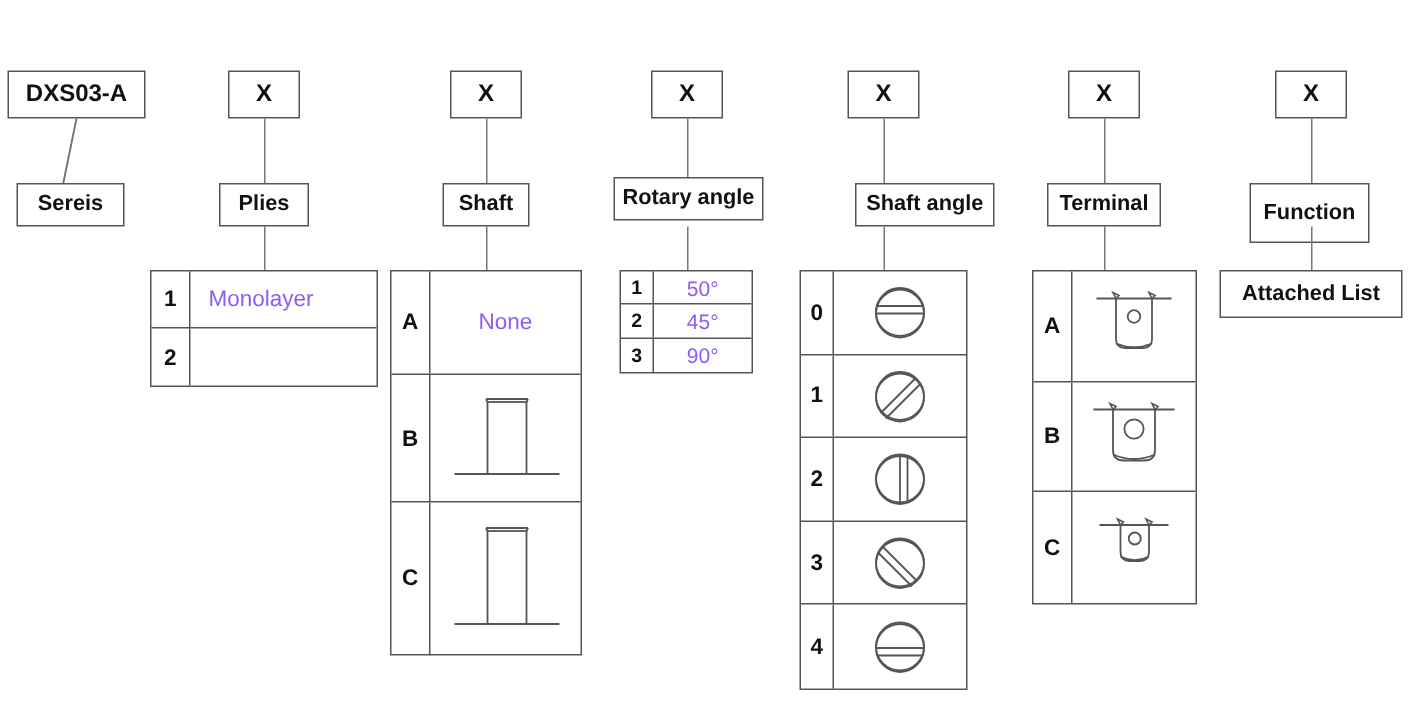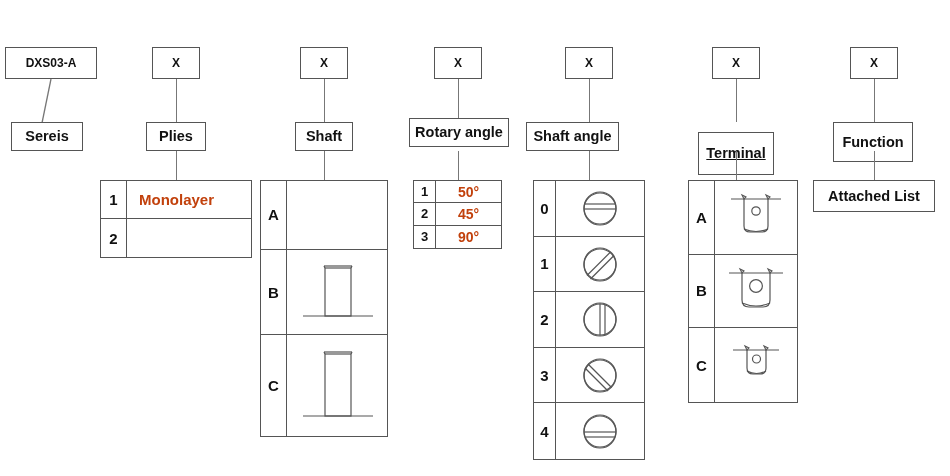--- a/index.html
+++ b/index.html
@@ -10,21 +10,21 @@
     color:#000000;
   }
   #stage{position:absolute;left:0;top:0;width:950px;height:476px;}
 
   .box{
     position:absolute;box-sizing:border-box;
     border:1.5px solid #555555;background:#ffffff;
     display:flex;align-items:center;justify-content:center;
     font-weight:bold;color:#111111;line-height:1;
   }
-  .code-box{font-size:12px;}
+  .code-box{font-size:16px;}
   .label-box{font-size:14.5px;}
   .leaf-box{font-size:14.5px;}
 
   .conn{position:absolute;background:#777777;width:1.3px;}
   .conn-slant{position:absolute;overflow:visible;}
 
   .tbl{
     position:absolute;box-sizing:border-box;
     border:1.4px solid #555555;background:#ffffff;
   }
@@ -33,21 +33,21 @@
     border-bottom:1.3px solid #555555;
   }
   .trow:last-child{border-bottom:none;}
   .tcode{
     box-sizing:border-box;display:flex;align-items:center;justify-content:center;
     border-right:1.3px solid #555555;font-weight:bold;color:#111111;
     flex:0 0 auto;
   }
   .tval{
     box-sizing:border-box;display:flex;align-items:center;justify-content:center;
-    flex:1 1 auto;font-weight:bold;color:#c2410c;
+    flex:1 1 auto;font-weight:normal;color:#8b5cf6;
   }
 
   
   #plies-table .trow{height:50%;}
   #plies-table .tcode{width:26px;font-size:15px;}
   #plies-table .tval{font-size:15px;justify-content:flex-start;padding-left:12px;}
 
   
   #shaft-table .tcode{width:26px;font-size:15px;}
   #shaft-table .tval{font-size:15px;}
@@ -94,20 +94,21 @@
   </div>
 
   <div class="box code-box" style="left:300px;top:47px;width:48px;height:32px;">X</div>
   <div class="conn" style="left:324px;top:79px;height:43px;"></div>
   <div class="box label-box" style="left:295px;top:122px;width:58px;height:29px;">Shaft</div>
   <div class="conn" style="left:324px;top:151px;height:29px;"></div>
 
   <div class="tbl" id="shaft-table" style="left:260px;top:180px;width:128px;height:257px;">
     <div class="trow" style="height:27%;">
       <div class="tcode">A</div>
+      <div class="tval">None</div>
     </div>
     <div class="trow" style="height:33.5%;">
       <div class="tcode">B</div>
       <div class="tval">
         <svg width="88" height="76" viewBox="0 0 88 76">
           <rect x="32" y="14" width="26" height="48" fill="none" stroke="#555555" stroke-width="1.2"></rect>
           <line x1="31" y1="12" x2="59" y2="12" stroke="#555555" stroke-width="1.2"></line>
           <line x1="31" y1="12" x2="32" y2="14" stroke="#555555" stroke-width="1.2"></line>
           <line x1="59" y1="12" x2="58" y2="14" stroke="#555555" stroke-width="1.2"></line>
           <line x1="10" y1="62" x2="80" y2="62" stroke="#555555" stroke-width="1.2"></line>
@@ -143,21 +144,21 @@
       <div class="tval">45°</div>
     </div>
     <div class="trow">
       <div class="tcode">3</div>
       <div class="tval">90°</div>
     </div>
   </div>
 
   <div class="box code-box" style="left:565px;top:47px;width:48px;height:32px;">X</div>
   <div class="conn" style="left:589px;top:79px;height:43px;"></div>
-  <div class="box label-box" style="left:526px;top:122px;width:93px;height:29px;">Shaft angle</div>
+  <div class="box label-box" style="left:570px;top:122px;width:93px;height:29px;">Shaft angle</div>
   <div class="conn" style="left:589px;top:151px;height:29px;"></div>
 
   <div class="tbl" id="shaftangle-table" style="left:533px;top:180px;width:112px;height:280px;">
     <div class="trow">
       <div class="tcode">0</div>
       <div class="tval">
         <svg width="46" height="46" viewBox="0 0 46 46">
           <circle cx="23" cy="24" r="16" fill="none" stroke="#555555" stroke-width="1.2"></circle>
           <circle cx="23" cy="23" r="16" fill="none" stroke="#555555" stroke-width="1.2"></circle>
           <line x1="7.6" y1="19" x2="38.4" y2="19" stroke="#555555" stroke-width="1.2"></line>
@@ -206,21 +207,21 @@
           <circle cx="23" cy="23" r="16" fill="none" stroke="#555555" stroke-width="1.2"></circle>
           <line x1="7.2" y1="24" x2="38.8" y2="24" stroke="#555555" stroke-width="1.2"></line>
           <line x1="8.4" y1="29" x2="37.6" y2="29" stroke="#555555" stroke-width="1.2"></line>
         </svg>
       </div>
     </div>
   </div>
 
   <div class="box code-box" style="left:712px;top:47px;width:48px;height:32px;">X</div>
   <div class="conn" style="left:736px;top:79px;height:43px;"></div>
-  <div class="box label-box" style="left:698px;top:132px;width:76px;height:43px;text-decoration:underline;">Terminal</div>
+  <div class="box label-box" style="left:698px;top:122px;width:76px;height:29px;">Terminal</div>
   <div class="conn" style="left:736px;top:151px;height:29px;"></div>
 
   <div class="tbl" id="terminal-table" style="left:688px;top:180px;width:110px;height:223px;">
     <div class="trow">
       <div class="tcode">A</div>
       <div class="tval">
         <svg width="74" height="62" viewBox="0 0 74 62">
           <line x1="12" y1="13" x2="62" y2="13" stroke="#555555" stroke-width="1.2"></line>
           <path d="M25 13 L25 40 Q25 46 31 46 L43 46 Q49 46 49 40 L49 13" fill="none" stroke="#555555" stroke-width="1.2"></path>
           <path d="M25 43 Q37 48 49 43" fill="none" stroke="#555555" stroke-width="1.2"></path>

